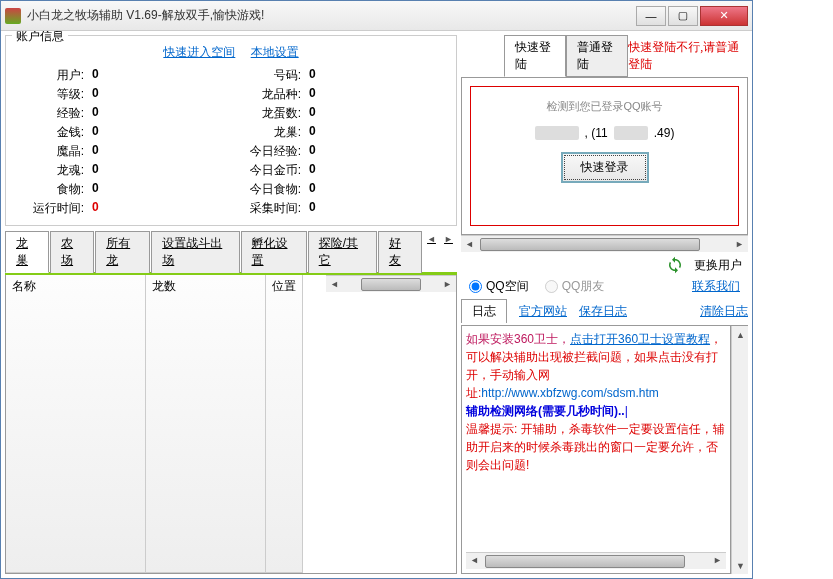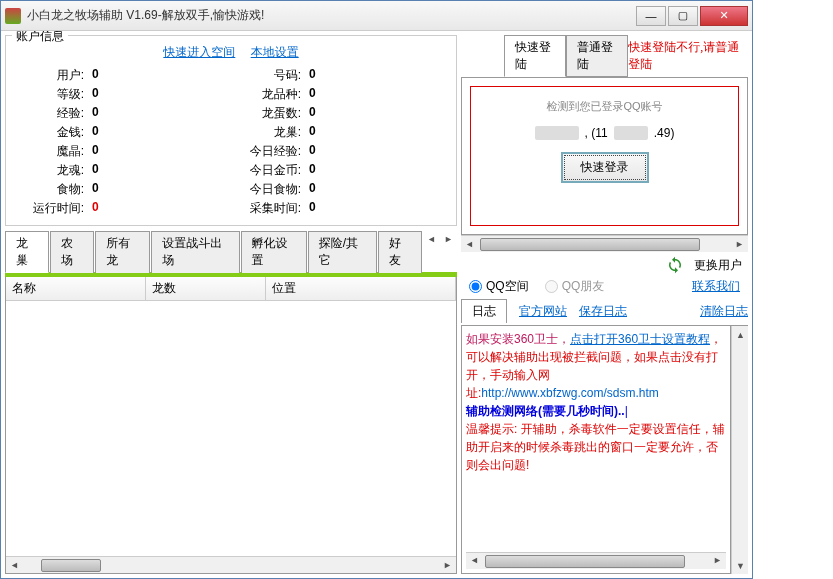--- a/index.html
+++ b/index.html
@@ -16,24 +16,24 @@
 .right { flex: 1; display: flex; flex-direction: column; }
 .groupbox { border: 1px solid #ccc; padding: 8px; position: relative; }
 .groupbox-title { position: absolute; top: -8px; left: 6px; background: #fff; padding: 0 4px; font-size: 12px; }
 .links-row { text-align: center; margin-bottom: 6px; }
 .link { color: #0066cc; text-decoration: underline; cursor: pointer; margin: 0 6px; }
 .info-grid { display: grid; grid-template-columns: 1fr 1fr; gap: 2px 20px; padding: 0 10px; }
 .info-row { display: flex; }
 .info-label { width: 68px; text-align: right; padding-right: 8px; }
 .info-val { font-weight: bold; }
 .info-red { color: #d00; }
-.tabbar { display: flex; border-bottom: 5px solid #84cc16; margin-top: 4px; }
+.tabbar { display: flex; border-bottom: 3px solid #84cc16; margin-top: 4px; text-decoration: underline; }
 .tab { padding: 3px 10px; border: 1px solid #999; border-bottom: none; background: #eee; margin-right: 1px; cursor: pointer; font-size: 12px; position: relative; top: 1px; }
 .tab.active { background: #fff; border-bottom: 1px solid #fff; }
-.list-area { flex: 1; border: 1px solid #999; border-top: none; display: flex; flex-direction: column; }
+.list-area { flex: 1; border: 1px solid #999; border-top: none; display: flex; flex-direction: row; }
 .list-header { display: flex; background: linear-gradient(#fdfdfd, #eee); border-bottom: 1px solid #ccc; }
 .list-col { padding: 3px 6px; border-right: 1px solid #ccc; font-size: 12px; }
 .list-body { flex: 1; background: #fff; }
 .scrollbar-h { height: 17px; background: #f0f0f0; border-top: 1px solid #ccc; display: flex; align-items: center; }
 .scroll-thumb { height: 13px; width: 60px; background: linear-gradient(#ddd, #bbb); border: 1px solid #888; margin: 0 18px; border-radius: 2px; }
 .scroll-arrow { width: 17px; height: 17px; display: flex; align-items: center; justify-content: center; font-size: 9px; color: #555; }
 .top-right { display: flex; align-items: center; padding-left: 43px; }
 .login-tabs { display: flex; }
 .login-tab { padding: 3px 10px; border: 1px solid #999; background: #eee; cursor: pointer; font-size: 12px; }
 .login-tab.active { background: #fff; border-bottom: 1px solid #fff; }

